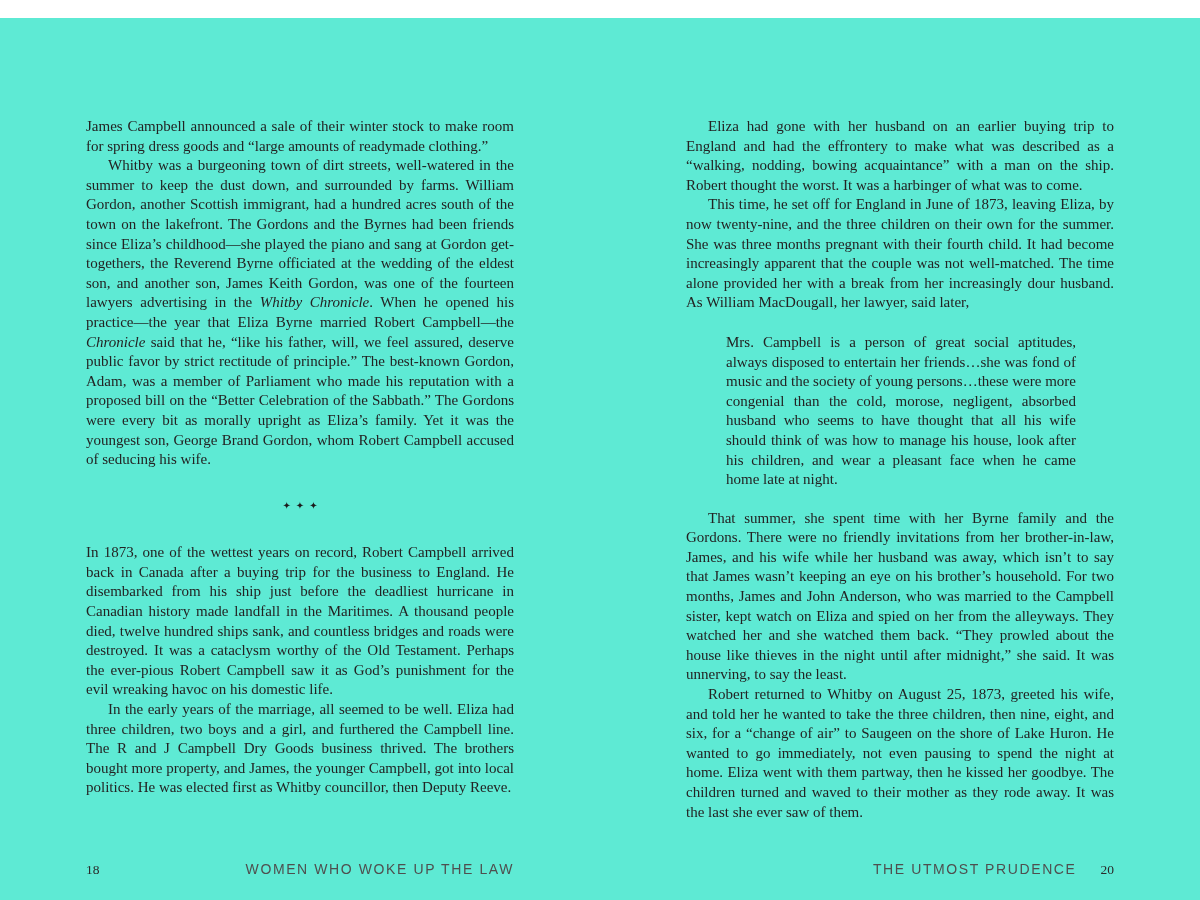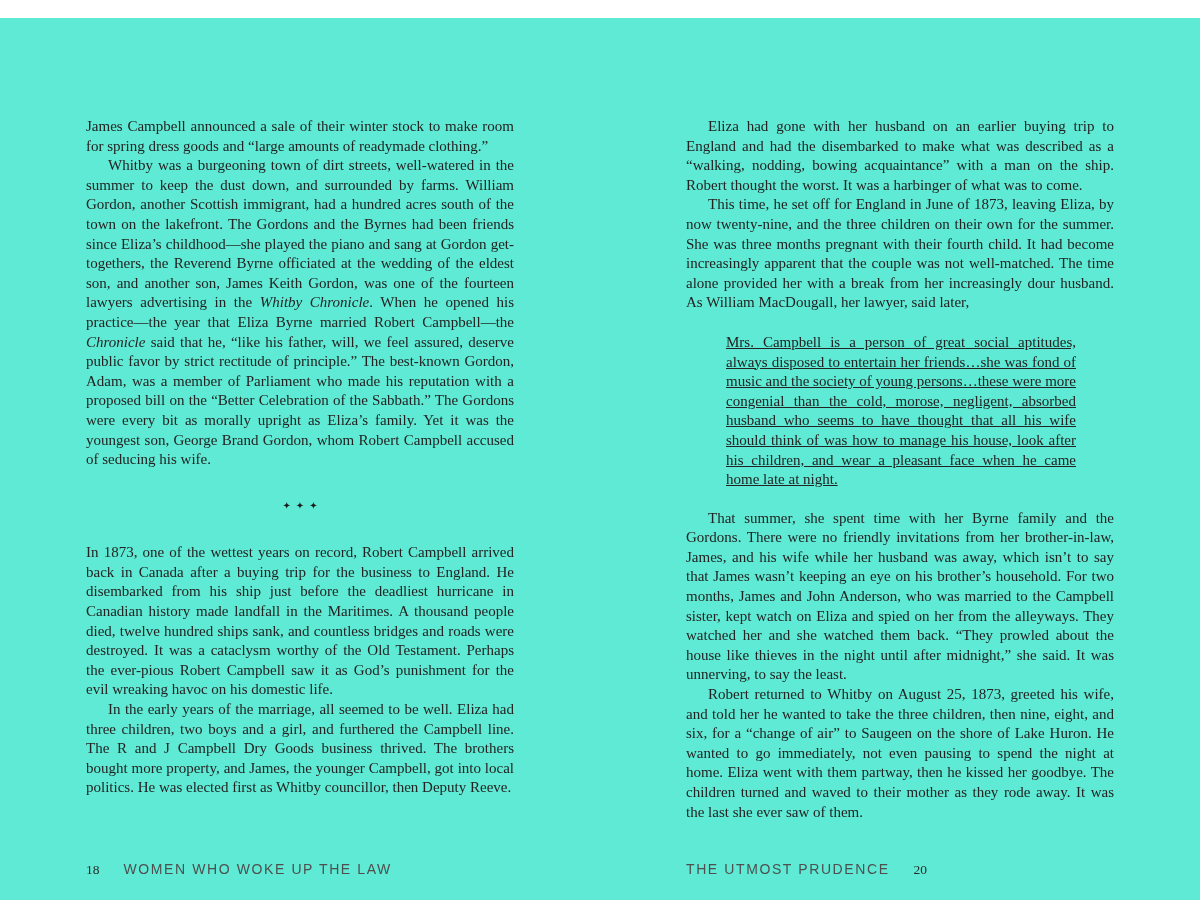--- a/index.html
+++ b/index.html
@@ -13,34 +13,34 @@
   .spread { display: flex; width: 1200px; height: 900px; }
   .page { position: relative; width: 600px; height: 900px; background: #5eead4; margin-top: 18px; }
   .page-content {
     position: absolute; top: 99px; left: 86px; width: 428px;
     font-size: 15px; line-height: 19.6px;
     text-align: justify;
     color: #232323;
   }
   .para { margin: 0; text-align: justify; }
   .para.indent { text-indent: 22px; }
-  .para.quote { margin: 20px 38px 19px 40px; text-decoration: underline; }
+  .para.quote { margin: 20px 38px 19px 40px; }
   .section-break {
     text-align: center;
     font-size: 10px;
     letter-spacing: 5px;
     padding-left: 5px; 
     margin: 26px 0 28px 0;
     color: #1c1c1c;
   }
   .footer {
     position: absolute; top: 843px; left: 86px; width: 428px;
-    display: flex; align-items: baseline; gap: 24px;
+    display: flex; align-items: baseline; gap: 24px; justify-content: space-between;
   }
-  .footer.right-align { }
+  .footer.right-align { justify-content: flex-end; }
   .page-number {
     font-family: "Liberation Serif", serif;
     font-size: 13.5px; color: #2a2a2a;
   }
   .running-title {
     font-family: "Liberation Sans", sans-serif;
     font-size: 14px; letter-spacing: 1.6px;
     color: #4f4f4f;
   }
   i { font-style: italic; font-family: Liberation Serif, serif; }
@@ -59,21 +59,21 @@
         <div class="para indent"><span>In the early years of the marriage, all seemed to be well. Eliza had three children, two boys and a girl, and furthered the Campbell line. The R and J Campbell Dry Goods business thrived. The brothers bought more property, and James, the younger Campbell, got into local politics. He was elected first as Whitby councillor, then Deputy Reeve.</span></div>
       </div>
     <div class="footer">
       <span class="page-number">18</span>
       <span class="running-title">WOMEN WHO WOKE UP THE LAW</span>
     </div>
   </div>
 
   <div class="page">
     <div class="page-content" id="right-page-content">
-        <div class="para indent"><span>Eliza had gone with her husband on an earlier buying trip to England and had the disembarked to make what was described as a “walking, nodding, bowing acquaintance” with a man on the ship. Robert thought the worst. It was a harbinger of what was to come.</span></div>
+        <div class="para indent"><span>Eliza had gone with her husband on an earlier buying trip to England and had the effrontery to make what was described as a “walking, nodding, bowing acquaintance” with a man on the ship. Robert thought the worst. It was a harbinger of what was to come.</span></div>
         <div class="para indent"><span>This time, he set off for England in June of 1873, leaving Eliza, by now twenty-nine, and the three children on their own for the summer. She was three months pregnant with their fourth child. It had become increasingly apparent that the couple was not well-matched. The time alone provided her with a break from her increasingly dour husband. As William MacDougall, her lawyer, said later,</span></div>
         <div class="para quote"><span>Mrs. Campbell is a person of great social aptitudes, always disposed to entertain her friends…she was fond of music and the society of young persons…these were more congenial than the cold, morose, negligent, absorbed husband who seems to have thought that all his wife should think of was how to manage his house, look after his children, and wear a pleasant face when he came home late at night.</span></div>
         <div class="para indent"><span>That summer, she spent time with her Byrne family and the Gordons. There were no friendly invitations from her brother-in-law, James, and his wife while her husband was away, which isn’t to say that James wasn’t keeping an eye on his brother’s household. For two months, James and John Anderson, who was married to the Campbell sister, kept watch on Eliza and spied on her from the alleyways. They watched her and she watched them back. “They prowled about the house like thieves in the night until after midnight,” she said. It was unnerving, to say the least.</span></div>
         <div class="para indent"><span>Robert returned to Whitby on August 25, 1873, greeted his wife, and told her he wanted to take the three children, then nine, eight, and six, for a “change of air” to Saugeen on the shore of Lake Huron. He wanted to go immediately, not even pausing to spend the night at home. Eliza went with them partway, then he kissed her goodbye. The children turned and waved to their mother as they rode away. It was the last she ever saw of them.</span></div>
       </div>
     <div class="footer right-align">
       <span class="running-title">THE UTMOST PRUDENCE</span>
       <span class="page-number">20</span>
     </div>
   </div>

